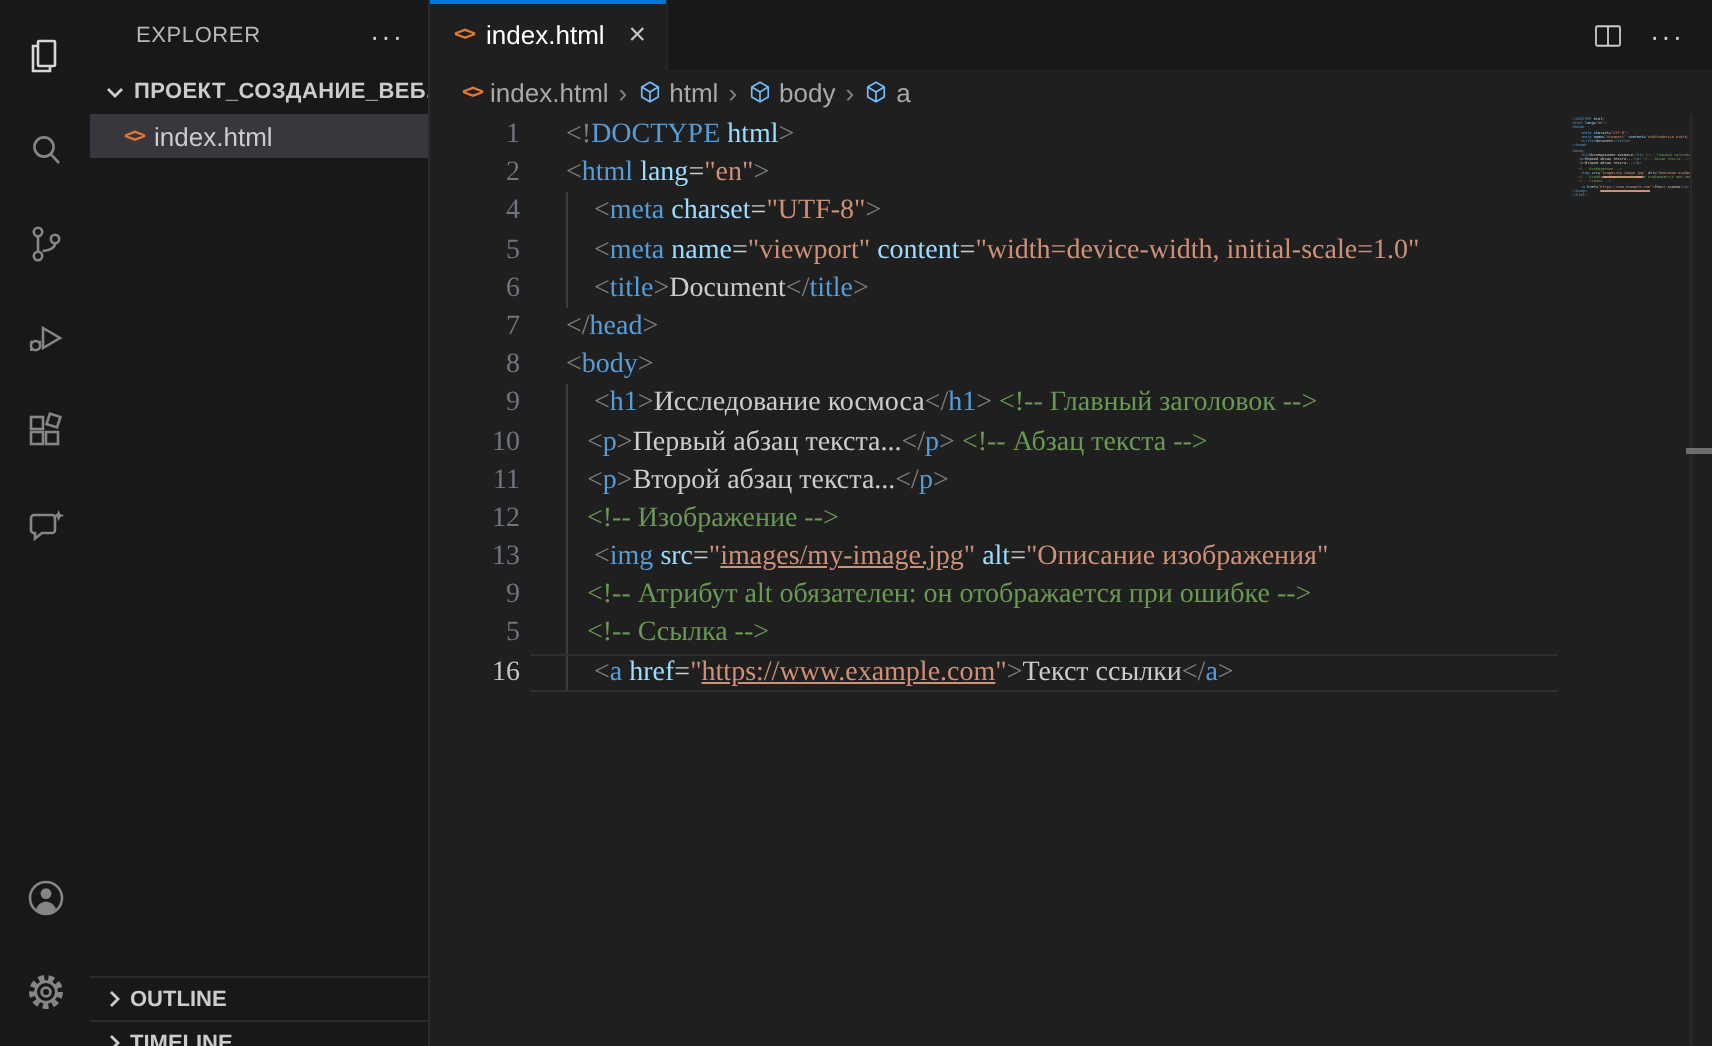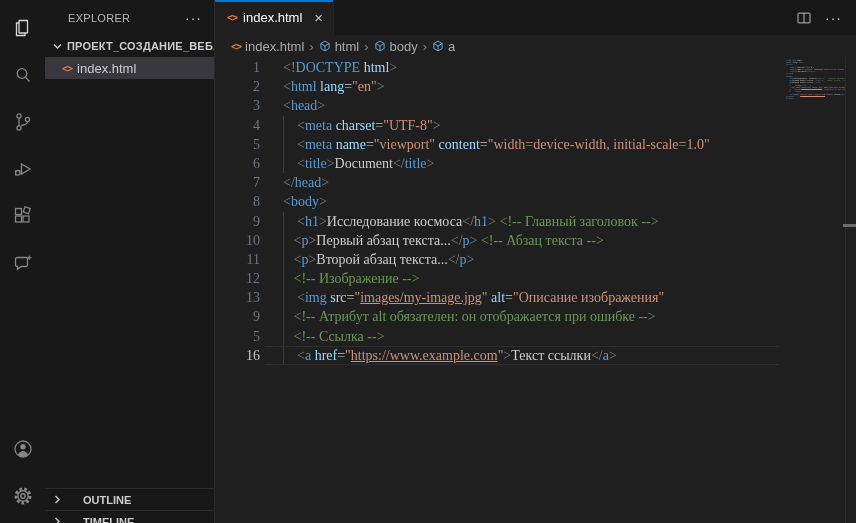--- a/index.html
+++ b/index.html
@@ -28,21 +28,21 @@
   .sb-dots { color:#cccccc; font-size:14px; letter-spacing:1px; cursor:pointer; }
   .sb-section { height:22px; display:flex; align-items:center; gap:3px; padding-left:6px;
     font-size:11px; font-weight:bold; color:#cccccc; cursor:pointer; letter-spacing:.2px; }
   .sb-section svg, .sb-panel svg { width:13px; height:13px; stroke:#cccccc; fill:none; stroke-width:1.4; flex:none; }
   .sb-file { height:22px; display:flex; align-items:center; gap:5px; padding-left:17px;
     font-size:13px; color:#cccccc; cursor:pointer; }
   .sb-file.selected { background:#37373d; }
   .code-ic { font-family:"DejaVu Sans Mono",monospace; font-weight:bold; font-size:10px;
     color:#e37933; letter-spacing:-1px; flex:none; }
   .sb-panel { position:absolute; left:0; right:0; height:22px; display:flex; align-items:center;
-    gap:19px; padding-left:6px; font-size:11px; font-weight:bold; color:#cccccc;
+    gap:1px; padding-left:6px; font-size:11px; font-weight:bold; color:#cccccc;
     border-top:1px solid #2b2b2b; cursor:pointer; background:#181818; }
   .sb-panel.outline { bottom:13px; }
   .sb-panel.timeline { bottom:-9px; }
   
   .editor-group { flex:1; min-width:0; display:flex; flex-direction:column; }
   .tabbar { height:35px; background:#181818; display:flex; flex:none; }
   .tab { position:relative; display:flex; align-items:center; gap:6px; padding:0 10px 0 12px;
     background:#1f1f1f; cursor:pointer; border-right:1px solid #252526; }
   .tab::before { content:""; position:absolute; top:0; left:0; right:0; height:2px; background:#0078d4; }
   .tab-label { font-size:13px; color:#ffffff; }
@@ -215,21 +215,20 @@
             <path d="M8 1.5 13.5 4.7v6.6L8 14.5 2.5 11.3V4.7z"></path>
             <path d="M2.5 4.7 8 8l5.5-3.3M8 8v6.5"></path>
           </svg>
           <span>a</span>
         </span>
       </div>
     <div class="editor">
       <div class="code" id="code">
           <div class="line"><span class="ln">1</span><span class="lc"><span class="tk-pun">&lt;!</span><span class="tk-tag">DOCTYPE</span><span class="tk-attr"> html</span><span class="tk-pun">&gt;</span></span></div>
           <div class="line"><span class="ln">2</span><span class="lc"><span class="tk-pun">&lt;</span><span class="tk-tag">html</span><span class="tk-txt"> </span><span class="tk-attr">lang</span><span class="tk-txt">=</span><span class="tk-val">"en"</span><span class="tk-pun">&gt;</span></span></div>
-          <div class="line"><span class="ln">3</span><span class="lc"><span class="tk-pun">&lt;</span><span class="tk-tag">head</span><span class="tk-pun">&gt;</span></span></div>
           <div class="line"><span class="guide"></span><span class="ln">4</span><span class="lc">    <span class="tk-pun">&lt;</span><span class="tk-tag">meta</span><span class="tk-txt"> </span><span class="tk-attr">charset</span><span class="tk-txt">=</span><span class="tk-val">"UTF-8"</span><span class="tk-pun">&gt;</span></span></div>
           <div class="line"><span class="guide"></span><span class="ln">5</span><span class="lc">    <span class="tk-pun">&lt;</span><span class="tk-tag">meta</span><span class="tk-txt"> </span><span class="tk-attr">name</span><span class="tk-txt">=</span><span class="tk-val">"viewport"</span><span class="tk-txt"> </span><span class="tk-attr">content</span><span class="tk-txt">=</span><span class="tk-val">"width=device-width, initial-scale=1.0"</span></span></div>
           <div class="line"><span class="guide"></span><span class="ln">6</span><span class="lc">    <span class="tk-pun">&lt;</span><span class="tk-tag">title</span><span class="tk-pun">&gt;</span><span class="tk-txt">Document</span><span class="tk-pun">&lt;/</span><span class="tk-tag">title</span><span class="tk-pun">&gt;</span></span></div>
           <div class="line"><span class="ln">7</span><span class="lc"><span class="tk-pun">&lt;/</span><span class="tk-tag">head</span><span class="tk-pun">&gt;</span></span></div>
           <div class="line"><span class="ln">8</span><span class="lc"><span class="tk-pun">&lt;</span><span class="tk-tag">body</span><span class="tk-pun">&gt;</span></span></div>
           <div class="line"><span class="guide"></span><span class="ln">9</span><span class="lc">    <span class="tk-pun">&lt;</span><span class="tk-tag">h1</span><span class="tk-pun">&gt;</span><span class="tk-txt">Исследование космоса</span><span class="tk-pun">&lt;/</span><span class="tk-tag">h1</span><span class="tk-pun">&gt;</span><span class="tk-txt"> </span><span class="tk-com">&lt;!-- Главный заголовок --&gt;</span></span></div>
           <div class="line"><span class="guide"></span><span class="ln">10</span><span class="lc">   <span class="tk-pun">&lt;</span><span class="tk-tag">p</span><span class="tk-pun">&gt;</span><span class="tk-txt">Первый абзац текста...</span><span class="tk-pun">&lt;/</span><span class="tk-tag">p</span><span class="tk-pun">&gt;</span><span class="tk-txt"> </span><span class="tk-com">&lt;!-- Абзац текста --&gt;</span></span></div>
           <div class="line"><span class="guide"></span><span class="ln">11</span><span class="lc">   <span class="tk-pun">&lt;</span><span class="tk-tag">p</span><span class="tk-pun">&gt;</span><span class="tk-txt">Второй абзац текста...</span><span class="tk-pun">&lt;/</span><span class="tk-tag">p</span><span class="tk-pun">&gt;</span></span></div>
           <div class="line"><span class="guide"></span><span class="ln">12</span><span class="lc">   <span class="tk-com">&lt;!-- Изображение --&gt;</span></span></div>
           <div class="line"><span class="guide"></span><span class="ln">13</span><span class="lc">    <span class="tk-pun">&lt;</span><span class="tk-tag">img</span><span class="tk-txt"> </span><span class="tk-attr">src</span><span class="tk-txt">=</span><span class="tk-val">"</span><span class="tk-link">images/my-image.jpg</span><span class="tk-val">"</span><span class="tk-txt"> </span><span class="tk-attr">alt</span><span class="tk-txt">=</span><span class="tk-val">"Описание изображения"</span></span></div>

